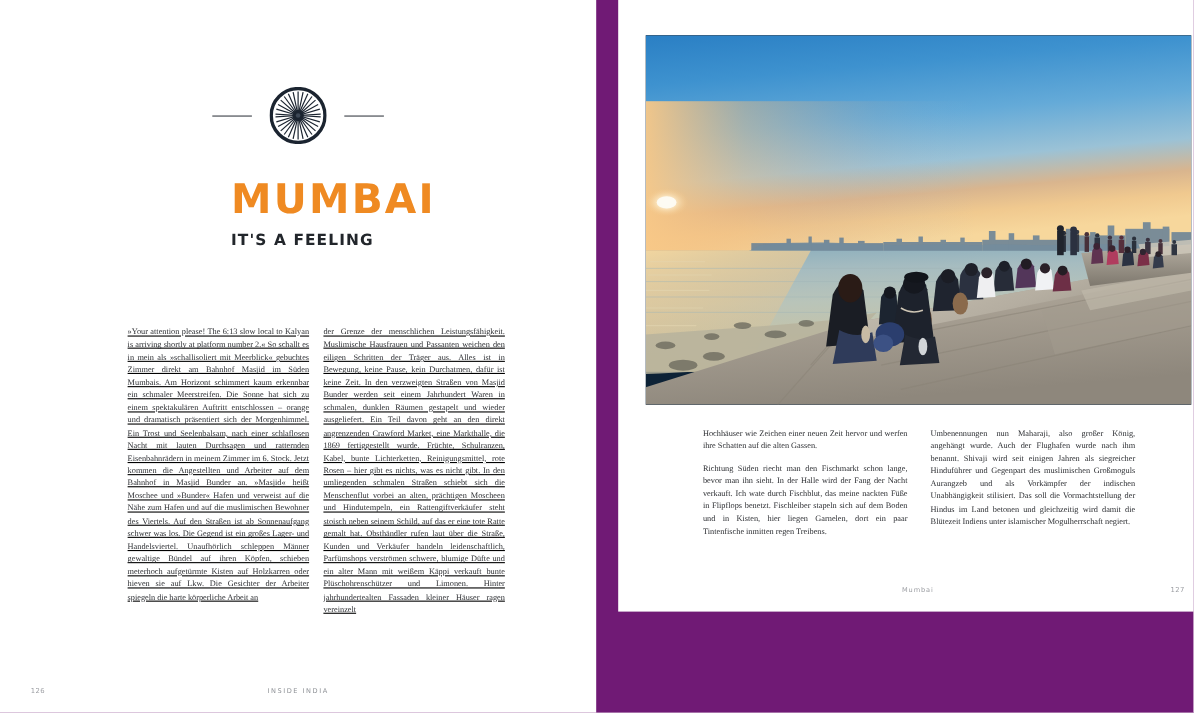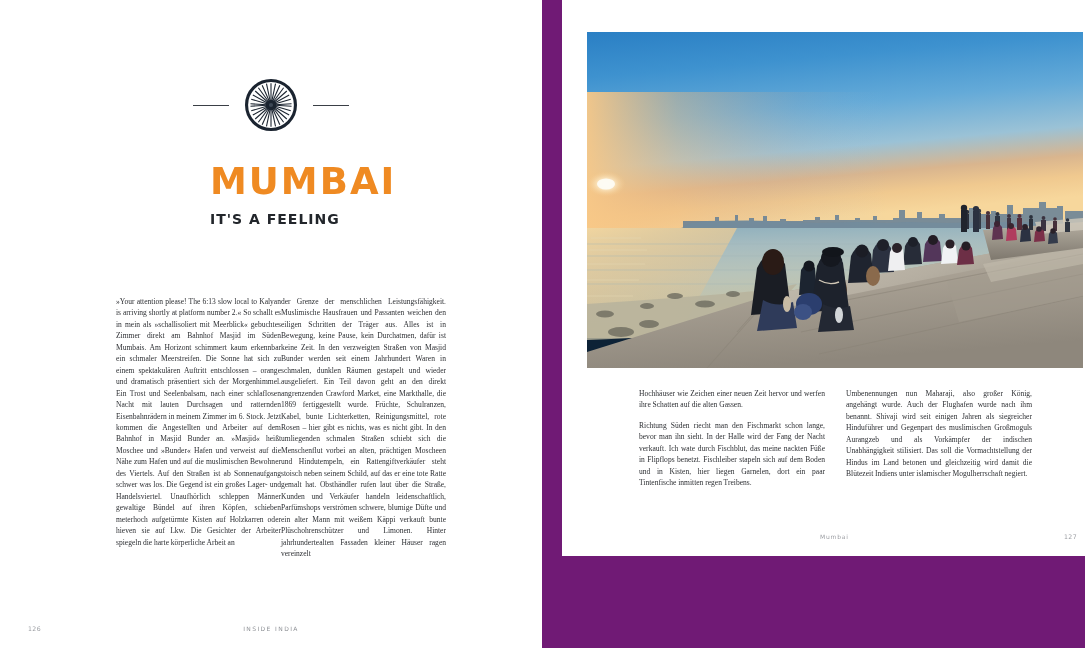--- a/index.html
+++ b/index.html
@@ -84,21 +84,22 @@
     text-align: left;
     width: 134px;
   }
 
   .columns-left {
     position: absolute;
     left: 116px;
     top: 296px;
     width: 348px;
     display: flex;
-    gap: 0;
+    gap: 13px;
+    text-decoration: underline;
   }
   .col {
     width: 165px;
   }
   .bodytext {
     font-family: "Liberation Serif", serif;
     font-size: 7.55px;
     line-height: 11.45px;
     color: #2d2f33;
     text-align: justify;

